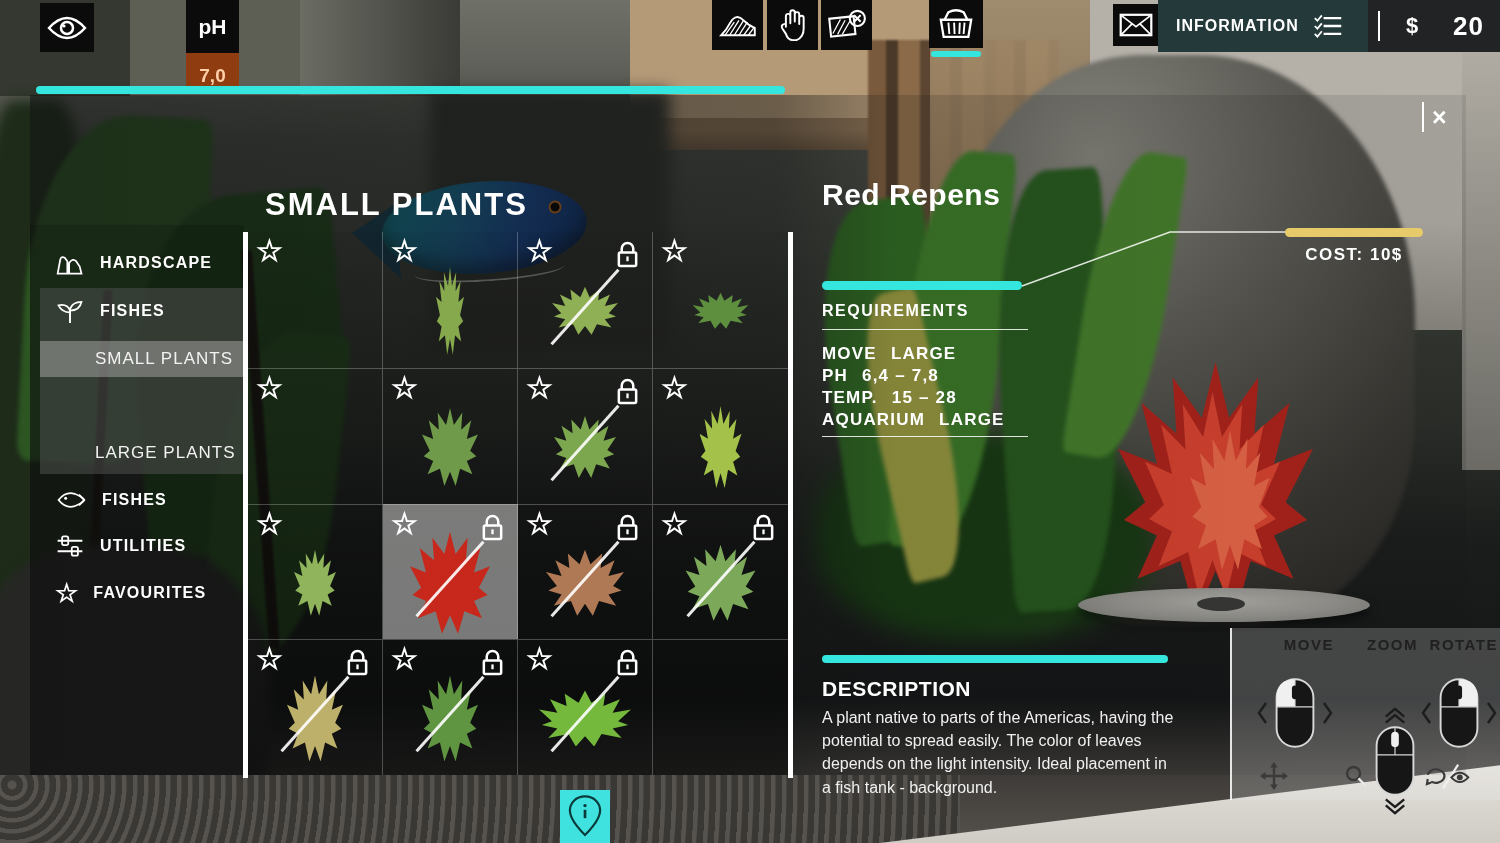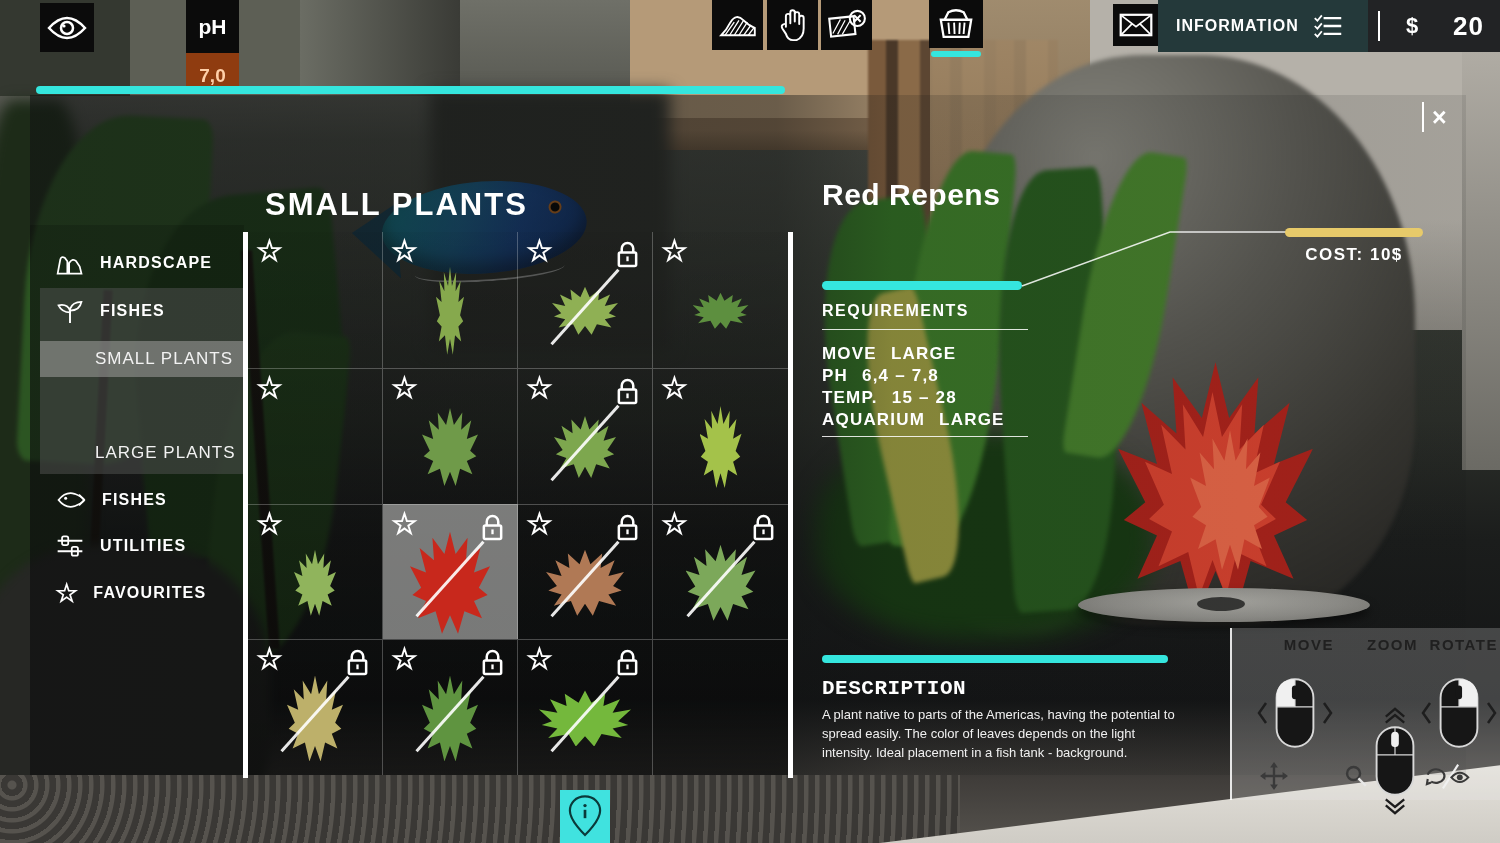--- a/index.html
+++ b/index.html
@@ -111,22 +111,22 @@
   .det-cyan{position:absolute;left:792px;top:186px;width:200px;height:9px;border-radius:5px;background:#35e6de;}
   .det-connector{position:absolute;left:990px;top:133px;}
   .det-gold{position:absolute;left:1255px;top:133px;width:138px;height:9px;border-radius:5px;background:#e7ca6a;}
   .det-cost{position:absolute;left:1252px;top:150px;width:144px;text-align:center;font-size:17px;font-weight:bold;letter-spacing:1.5px;}
   .det-info-title{position:absolute;left:792px;top:207px;font-size:16px;font-weight:bold;letter-spacing:1.5px;}
   .det-hr{position:absolute;left:792px;width:206px;height:1px;background:rgba(255,255,255,.85);}
   .hr1{top:234px;} .hr2{top:341px;}
   #info-rows{position:absolute;left:792px;top:248px;display:flex;flex-direction:column;gap:1px;}
   .info-row{display:flex;gap:14px;font-size:17px;font-weight:bold;letter-spacing:1.2px;line-height:21px;}
   .desc-cyan{position:absolute;left:792px;top:560px;width:346px;height:8px;border-radius:4px;background:#35e6de;}
-  .desc-title{position:absolute;left:792px;top:582px;font-size:21px;font-weight:800;letter-spacing:.5px;font-family:Liberation Mono, monospace;}
-  .desc-text{position:absolute;left:792px;top:611px;width:358px;font-size:13px;line-height:1.45;color:#f0f0f0;}
+  .desc-title{position:absolute;left:792px;top:582px;font-size:21px;font-weight:800;letter-spacing:.5px;}
+  .desc-text{position:absolute;left:792px;top:611px;width:358px;font-size:16px;line-height:1.45;color:#f0f0f0;}
 
   
   .info-btn{position:absolute;left:560px;top:790px;width:50px;height:53px;background:#40e2df;z-index:10;
             display:flex;align-items:center;justify-content:center;cursor:pointer;}
   .feed-bar{position:absolute;left:610px;top:793px;width:312px;height:47px;background:#050505;z-index:10;
             display:flex;align-items:center;}
   .feed-chev{width:34px;display:flex;justify-content:center;cursor:pointer;}
   .feed-sep{width:2px;height:30px;background:#bbb;}
   .feed-label{flex:1;text-align:center;font-size:13px;letter-spacing:.5px;color:#f2f2f2;}
 

